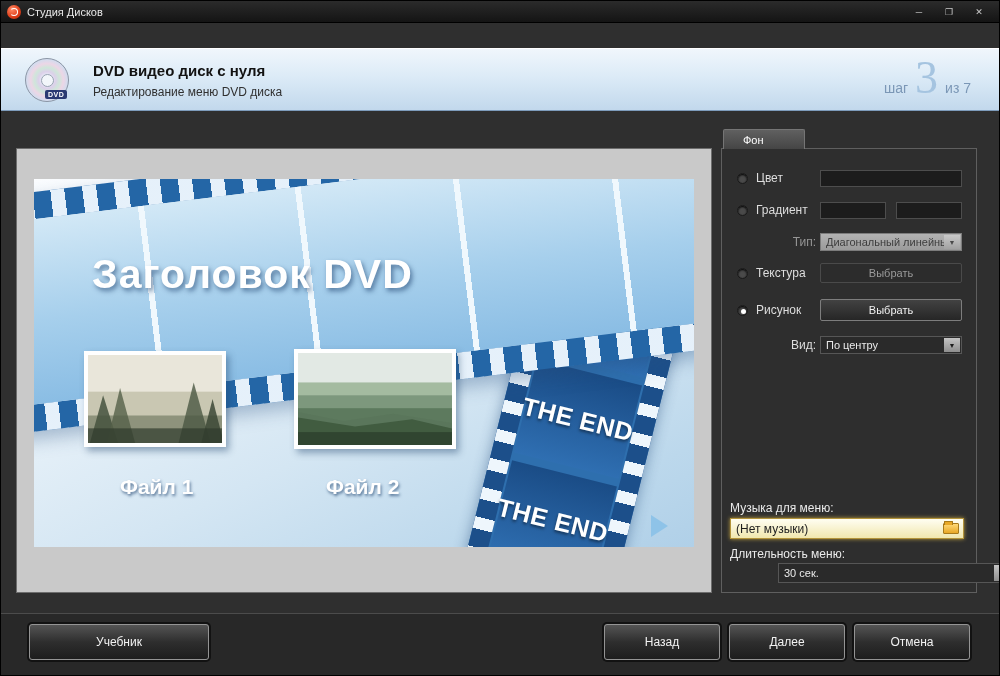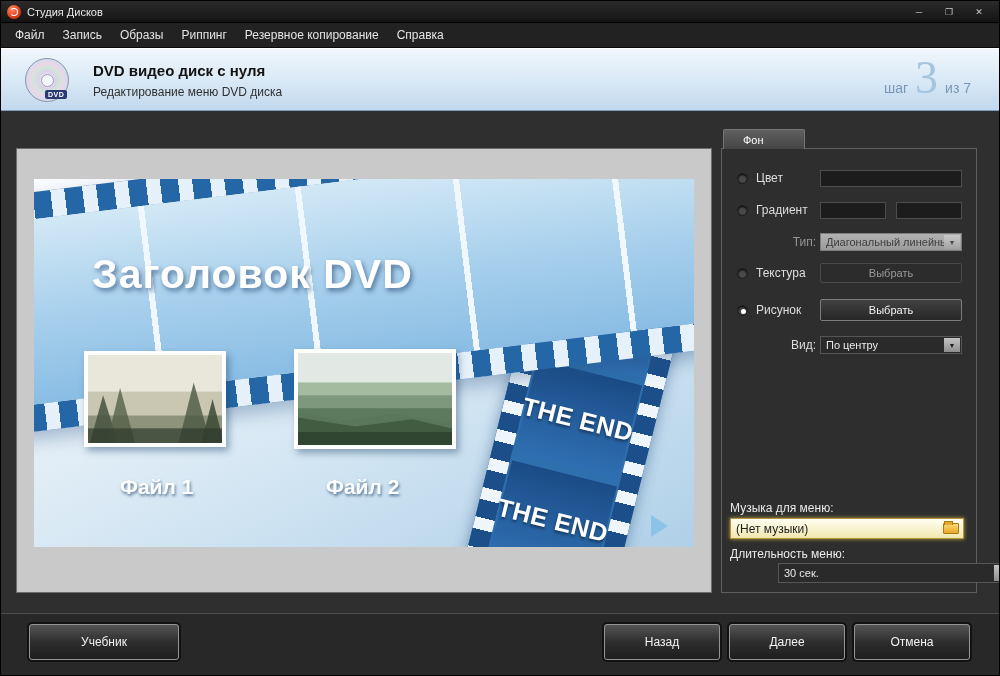--- a/index.html
+++ b/index.html
@@ -134,28 +134,20 @@
   <div class="titlebar">
     <span class="app-icon"></span>
     <span class="title-text">Студия Дисков</span>
     <div class="win-controls">
       <div class="win-btn">─</div>
       <div class="win-btn">❐</div>
       <div class="win-btn">✕</div>
     </div>
   </div>
 
-  <div class="menubar">
-    <span class="menu-item">Файл</span>
-    <span class="menu-item">Запись</span>
-    <span class="menu-item">Образы</span>
-    <span class="menu-item">Риппинг</span>
-    <span class="menu-item">Резервное копирование</span>
-    <span class="menu-item">Справка</span>
-  </div>
 
   <div class="header">
     <div class="disc">
       <span class="disc-label">DVD</span>
     </div>
     <div class="header-title">DVD видео диск с нуля</div>
     <div class="header-sub">Редактирование меню DVD диска</div>
     <div class="step-box">
       <span class="step-pre">шаг</span>
       <span class="step-num">3</span>
@@ -268,19 +260,19 @@
 
     <div class="dur-label" style="left:8px;top:398px;">Длительность меню:</div>
     <div class="dd" style="left:8px;top:414px;width:234px;height:20px;margin-left:48px;">
       <span>30 сек.</span>
       <span class="arrow">▼</span>
     </div>
 
   </div>
 
   <div class="footer">
-    <div class="fbtn" style="left:28px;width:150px;">Учебник</div>
+    <div class="fbtn" style="left:28px;width:180px;">Учебник</div>
     <div class="fbtn" style="left:603px;width:116px;">Назад</div>
     <div class="fbtn" style="left:728px;width:116px;">Далее</div>
     <div class="fbtn" style="left:853px;width:116px;">Отмена</div>
   </div>
 
 </div>
 
 </body></html>

